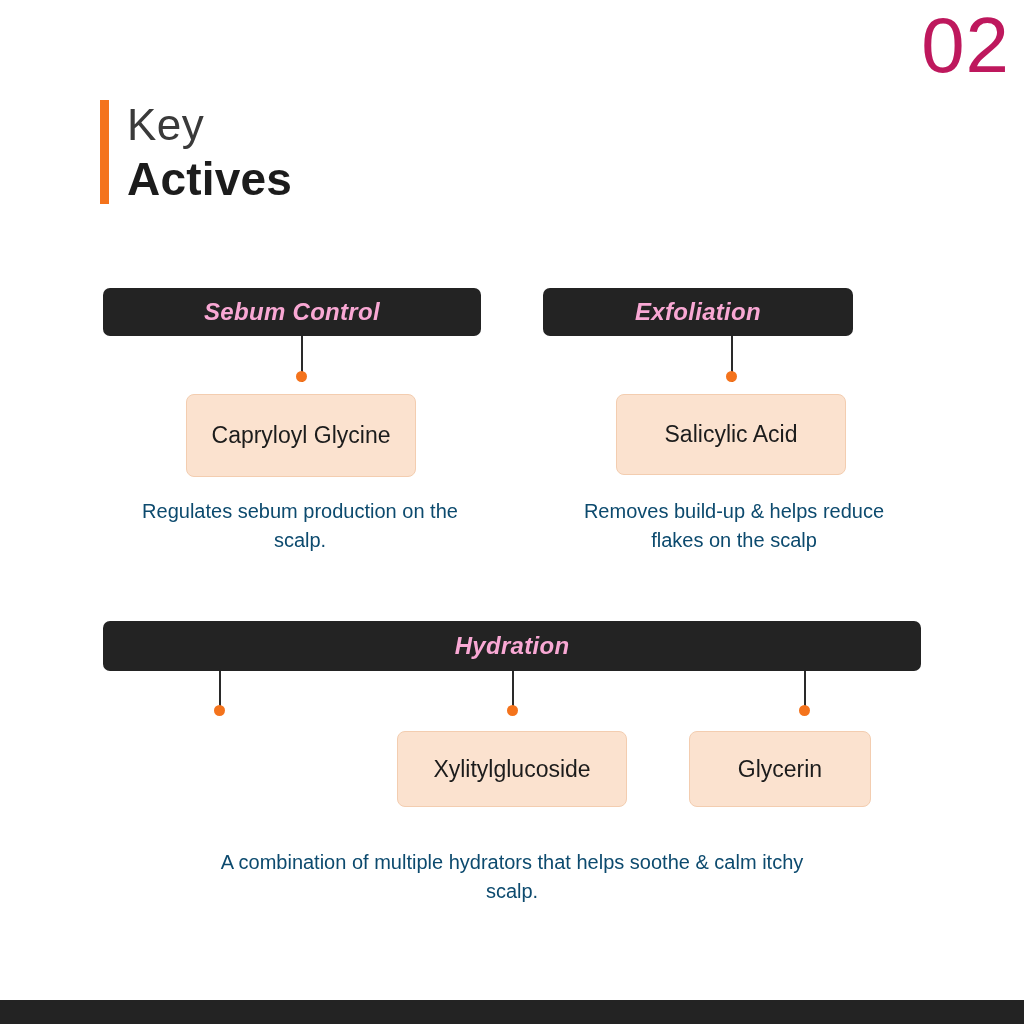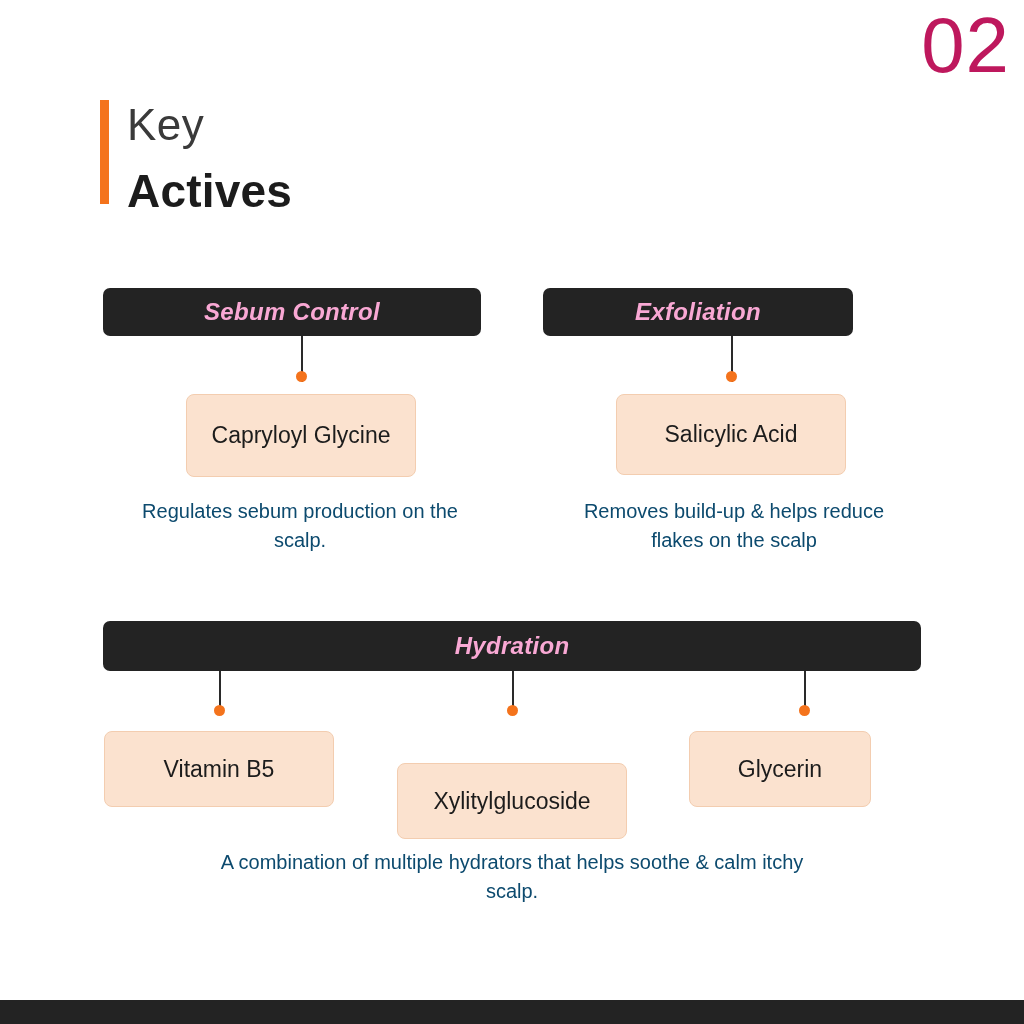--- a/index.html
+++ b/index.html
@@ -45,21 +45,20 @@
     width: 9px;
     height: 104px;
     background: #f4731c;
     margin-right: 18px;
     flex: none;
   }
   .title-lines {
     display: flex;
     flex-direction: column;
     justify-content: flex-start;
-    gap: 12px;
   }
   .title-line1 {
     font-size: 44px;
     font-weight: 300;
     color: #3a3a3a;
     line-height: 1.15;
     letter-spacing: 0.5px;
   }
   .title-line2 {
     font-size: 46px;
@@ -115,21 +114,21 @@
     color: #1c1c1c;
     font-weight: 400;
     font-size: 23px;
     line-height: 1.25;
     padding: 4px 8px;
     box-sizing: border-box;
   }
   #pill-capryloyl { left: 186px; top: 394px; width: 230px; height: 83px; }
   #pill-salicylic { left: 616px; top: 394px; width: 230px; height: 81px; }
   #pill-b5        { left: 104px; top: 731px; width: 230px; height: 76px; }
-  #pill-xylityl   { left: 397px; top: 731px; width: 230px; height: 76px; margin-top: 32px; }
+  #pill-xylityl   { left: 397px; top: 731px; width: 230px; height: 76px; }
   #pill-glycerin  { left: 689px; top: 731px; width: 182px; height: 76px; }
 
   
   .desc {
     position: absolute;
     text-align: center;
     color: #0c4a6e;
     font-size: 20px;
     line-height: 1.45;
     font-weight: 400;
@@ -179,20 +178,19 @@
 
   <div class="connector" style="left:219px; top:671px; height:42px;"></div>
   <div class="dot" style="left:214px; top:705px;"></div>
 
   <div class="connector" style="left:512px; top:671px; height:42px;"></div>
   <div class="dot" style="left:507px; top:705px;"></div>
 
   <div class="connector" style="left:804px; top:671px; height:42px;"></div>
   <div class="dot" style="left:799px; top:705px;"></div>
 
-  <div class="pill" id="pill-b5">Vitamin B5</div>
   <div class="pill" id="pill-xylityl">Xylitylglucoside</div>
   <div class="pill" id="pill-glycerin">Glycerin</div>
 
   <div class="desc" id="desc-hydr">A combination of multiple hydrators that helps soothe &amp; calm itchy scalp.</div>
 
   <div class="bottom-bar"></div>
 </div>
 
 </body></html>

